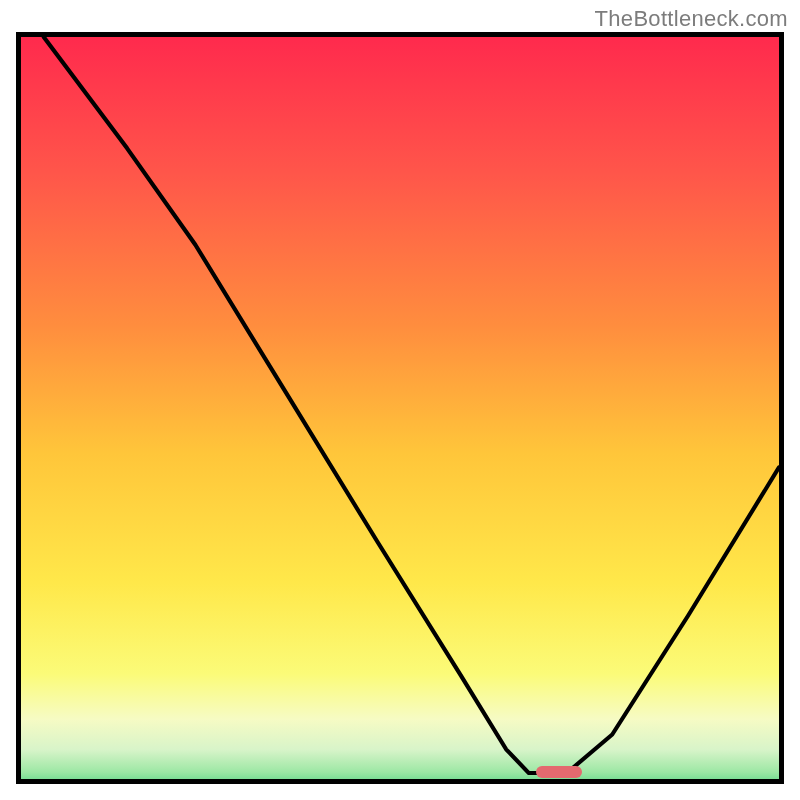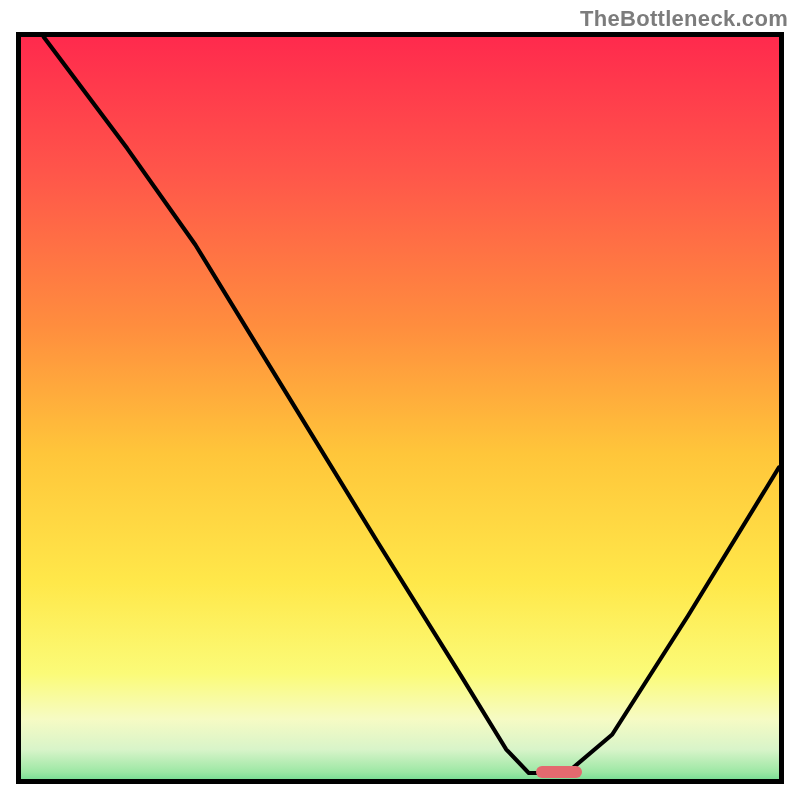--- a/index.html
+++ b/index.html
@@ -13,21 +13,21 @@
   .container {
     position: relative;
     width: 800px;
     height: 800px;
   }
   .watermark {
     position: absolute;
     top: 6px;
     right: 12px;
     font-size: 22px;
-    font-weight: bold;
+    font-weight: normal;
     color: #7c7c7c;
     letter-spacing: 0.3px;
     z-index: 10;
   }
   .plot-frame {
     position: absolute;
     left: 16px;
     top: 32px;
     width: 768px;
     height: 752px;

